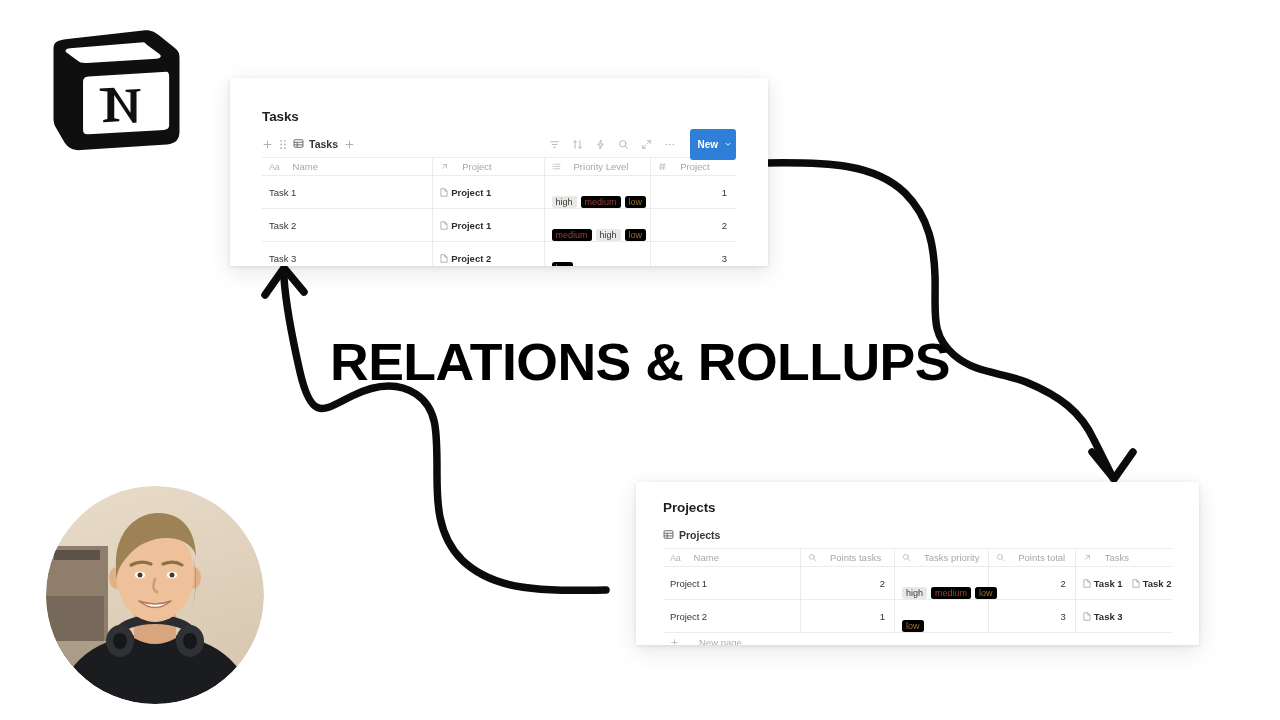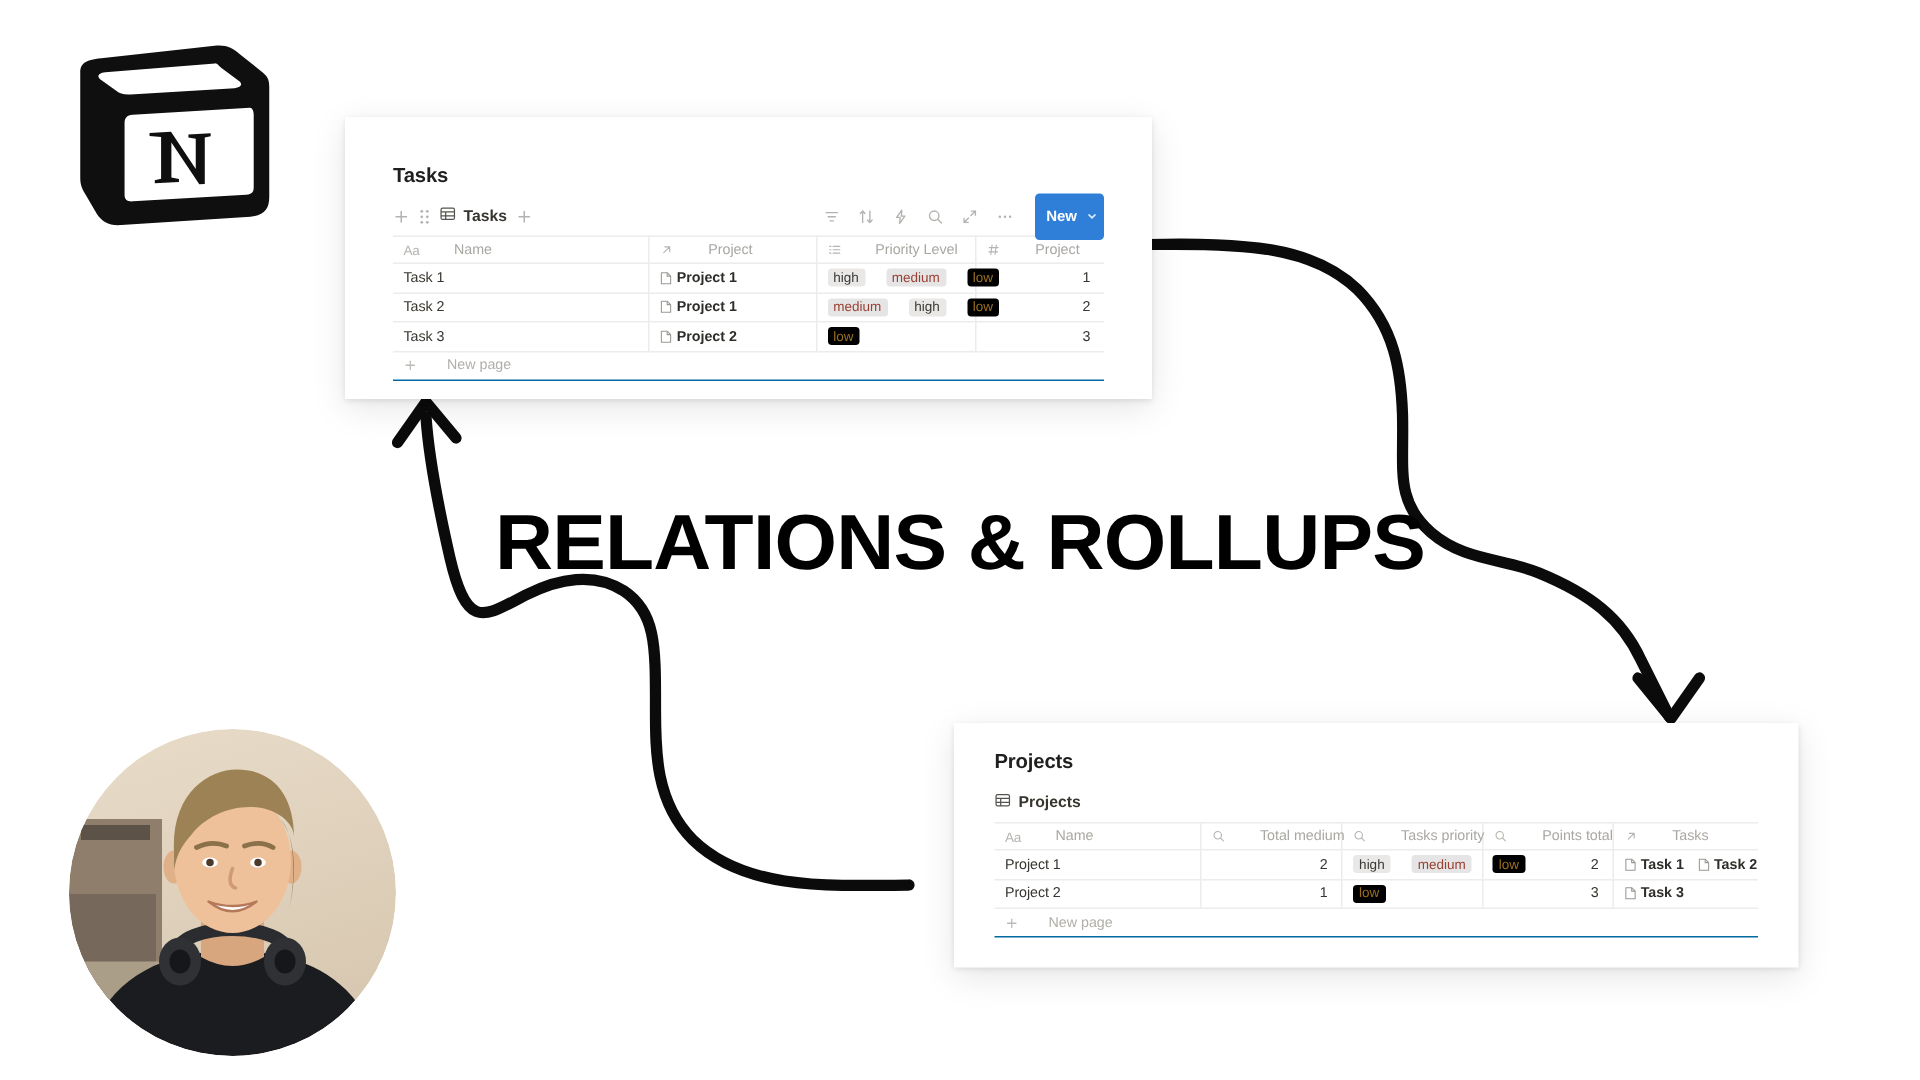--- a/index.html
+++ b/index.html
@@ -80,40 +80,40 @@
     font-weight: normal;
     vertical-align: middle;
   }
   table.db th:last-child, table.db td:last-child { border-right: none; }
   table.db th {
     height: 18px;
     font-size: 9.5px;
     color: #a9a7a2;
     border-top: 1px solid #ececeb;
   }
-  .th-in { display: flex; align-items: center; gap: 23px; white-space: nowrap; }
+  .th-in { display: flex; align-items: center; gap: 13px; white-space: nowrap; }
   .th-in .ic { color: #b6b4af; display: flex; align-items: center; }
   .th-in .aa { font-size: 9px; color: #b6b4af; font-weight: normal; letter-spacing: -0.2px; }
 
   table.db td { height: 19.5px; font-size: 9.5px; color: #37352f; }
   .cell-name { font-weight: bold; color: #1f1f1e; letter-spacing: -0.05px; }
   .num { text-align: right !important; padding-right: 9px !important; }
 
   .relcell { display: flex; align-items: center; gap: 9px; }
   .rel-item { display: flex; align-items: center; gap: 3px; font-weight: bold; color: #2e2d29; white-space: nowrap; }
   .rel-item .pg { color: #9b9894; display: flex; align-items: center; }
 
-  .tagcell { display: flex; align-items: center; gap: 14px; }
+  .tagcell { display: flex; align-items: center; gap: 4px; margin-top: 20px; }
   .tag {
     display: inline-flex; align-items: center;
     height: 12px; padding: 0 4px; border-radius: 2.5px;
     font-size: 9px; line-height: 1; white-space: nowrap;
   }
   .tag-gray   { background: #e9e8e6; color: #3b3936; }
-  .tag-red    { background: #e5e5e5; color: #9a4033; }
+  .tag-red    { background: #000000; color: #9a4033; }
   .tag-yellow { background: #000000; color: #9b6f23; }
 
   .newpage {
     display: flex; align-items: center; gap: 20px;
     height: 19px; padding-left: 7px;
     font-size: 9.5px; color: #b2afaa;
     border-bottom: 1px solid #0369a1;
   }
   .newpage .plus { color: #bdbab5; display: flex; align-items: center; }
 
@@ -408,21 +408,21 @@
                 </span>
             </th>
             <th>
               <span class="th-in">
                   <span class="ic">
                 <svg width="9" height="9" viewBox="0 0 16 16" fill="none" stroke="currentColor" stroke-width="1.3" stroke-linecap="round">
                       <circle cx="6.8" cy="6.8" r="4.4"></circle>
                       <path d="M10 10 13.5 13.5"></path>
                     </svg>
               </span>
-                  <span>Total medium</span>
+                  <span>Points tasks</span>
                 </span>
             </th>
             <th>
               <span class="th-in">
                   <span class="ic">
                 <svg width="9" height="9" viewBox="0 0 16 16" fill="none" stroke="currentColor" stroke-width="1.3" stroke-linecap="round">
                       <circle cx="6.8" cy="6.8" r="4.4"></circle>
                       <path d="M10 10 13.5 13.5"></path>
                     </svg>
               </span>

